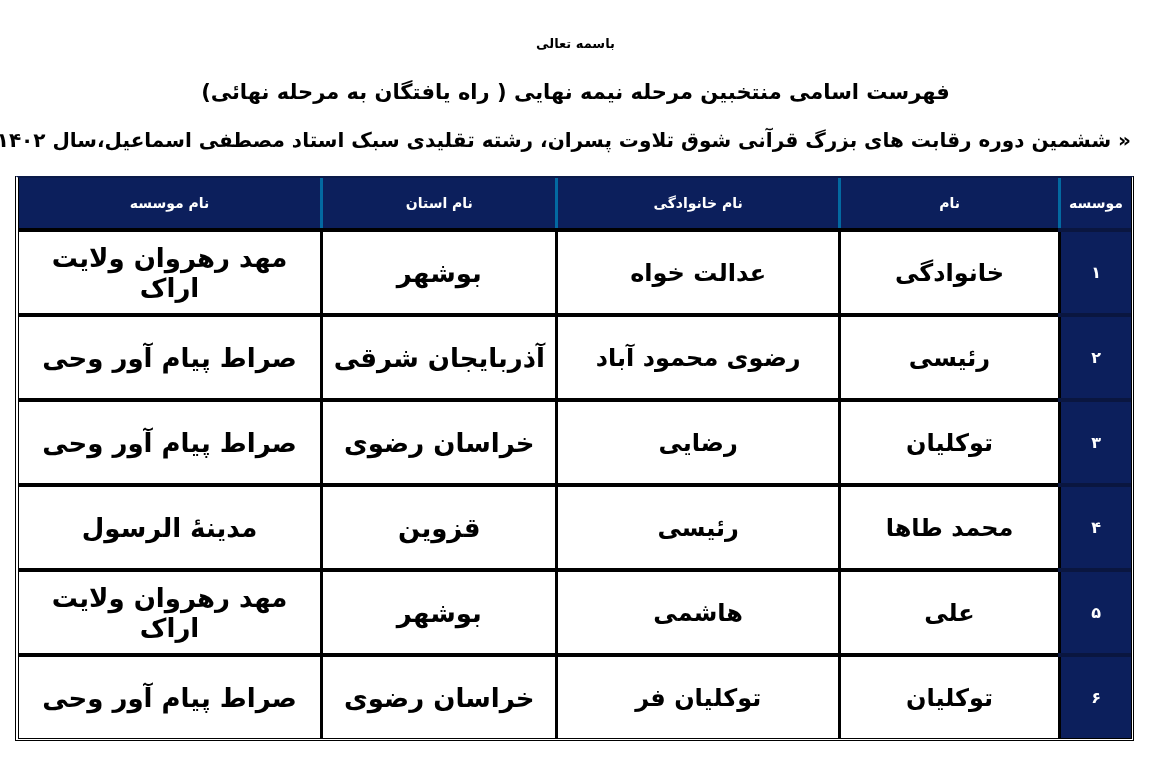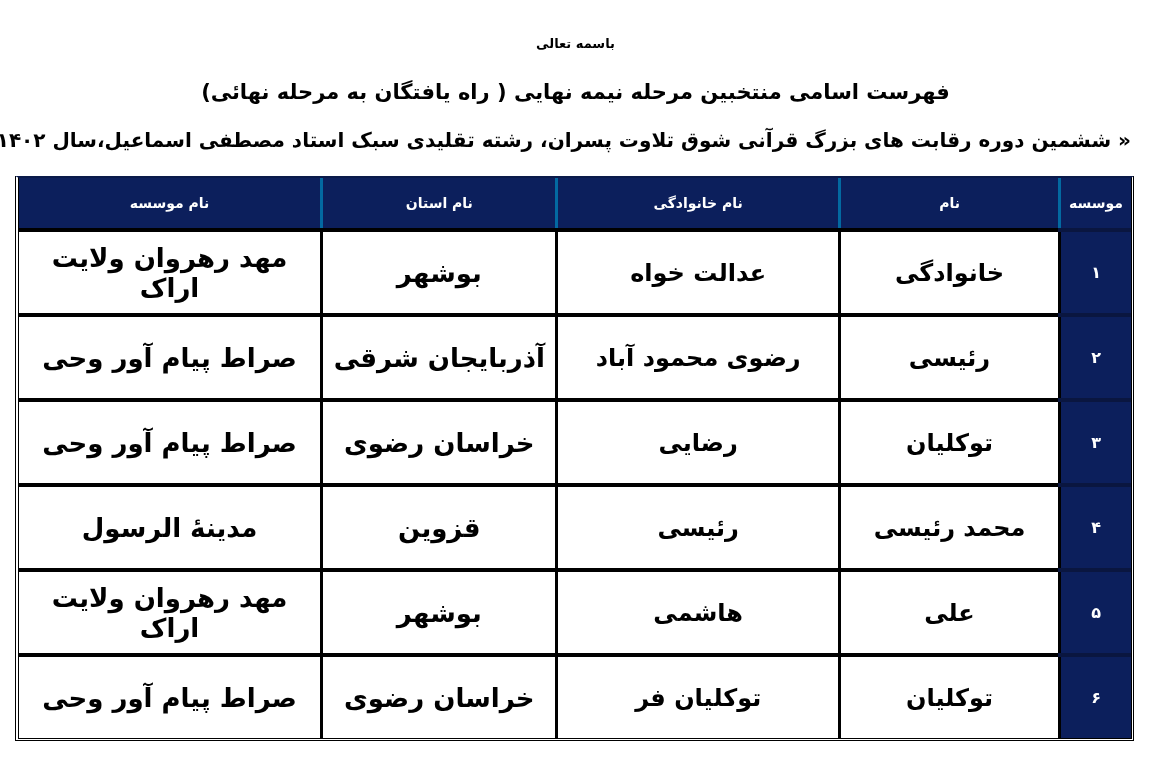--- a/index.html
+++ b/index.html
@@ -144,21 +144,21 @@
         </tr>
         <tr>
           <td class="rownum">۳</td>
           <td>توکلیان</td>
           <td>رضایی</td>
           <td class="prov">خراسان رضوی</td>
           <td class="inst">صراط پیام آور وحی</td>
         </tr>
         <tr>
           <td class="rownum">۴</td>
-          <td>محمد رئیسی</td>
+          <td>محمد طاها</td>
           <td>رئیسی</td>
           <td class="prov">قزوین</td>
           <td class="inst">مدینۀ الرسول</td>
         </tr>
         <tr>
           <td class="rownum">۵</td>
           <td>علی</td>
           <td>هاشمی</td>
           <td class="prov">بوشهر</td>
           <td class="inst">مهد رهروان ولایت اراک</td>

